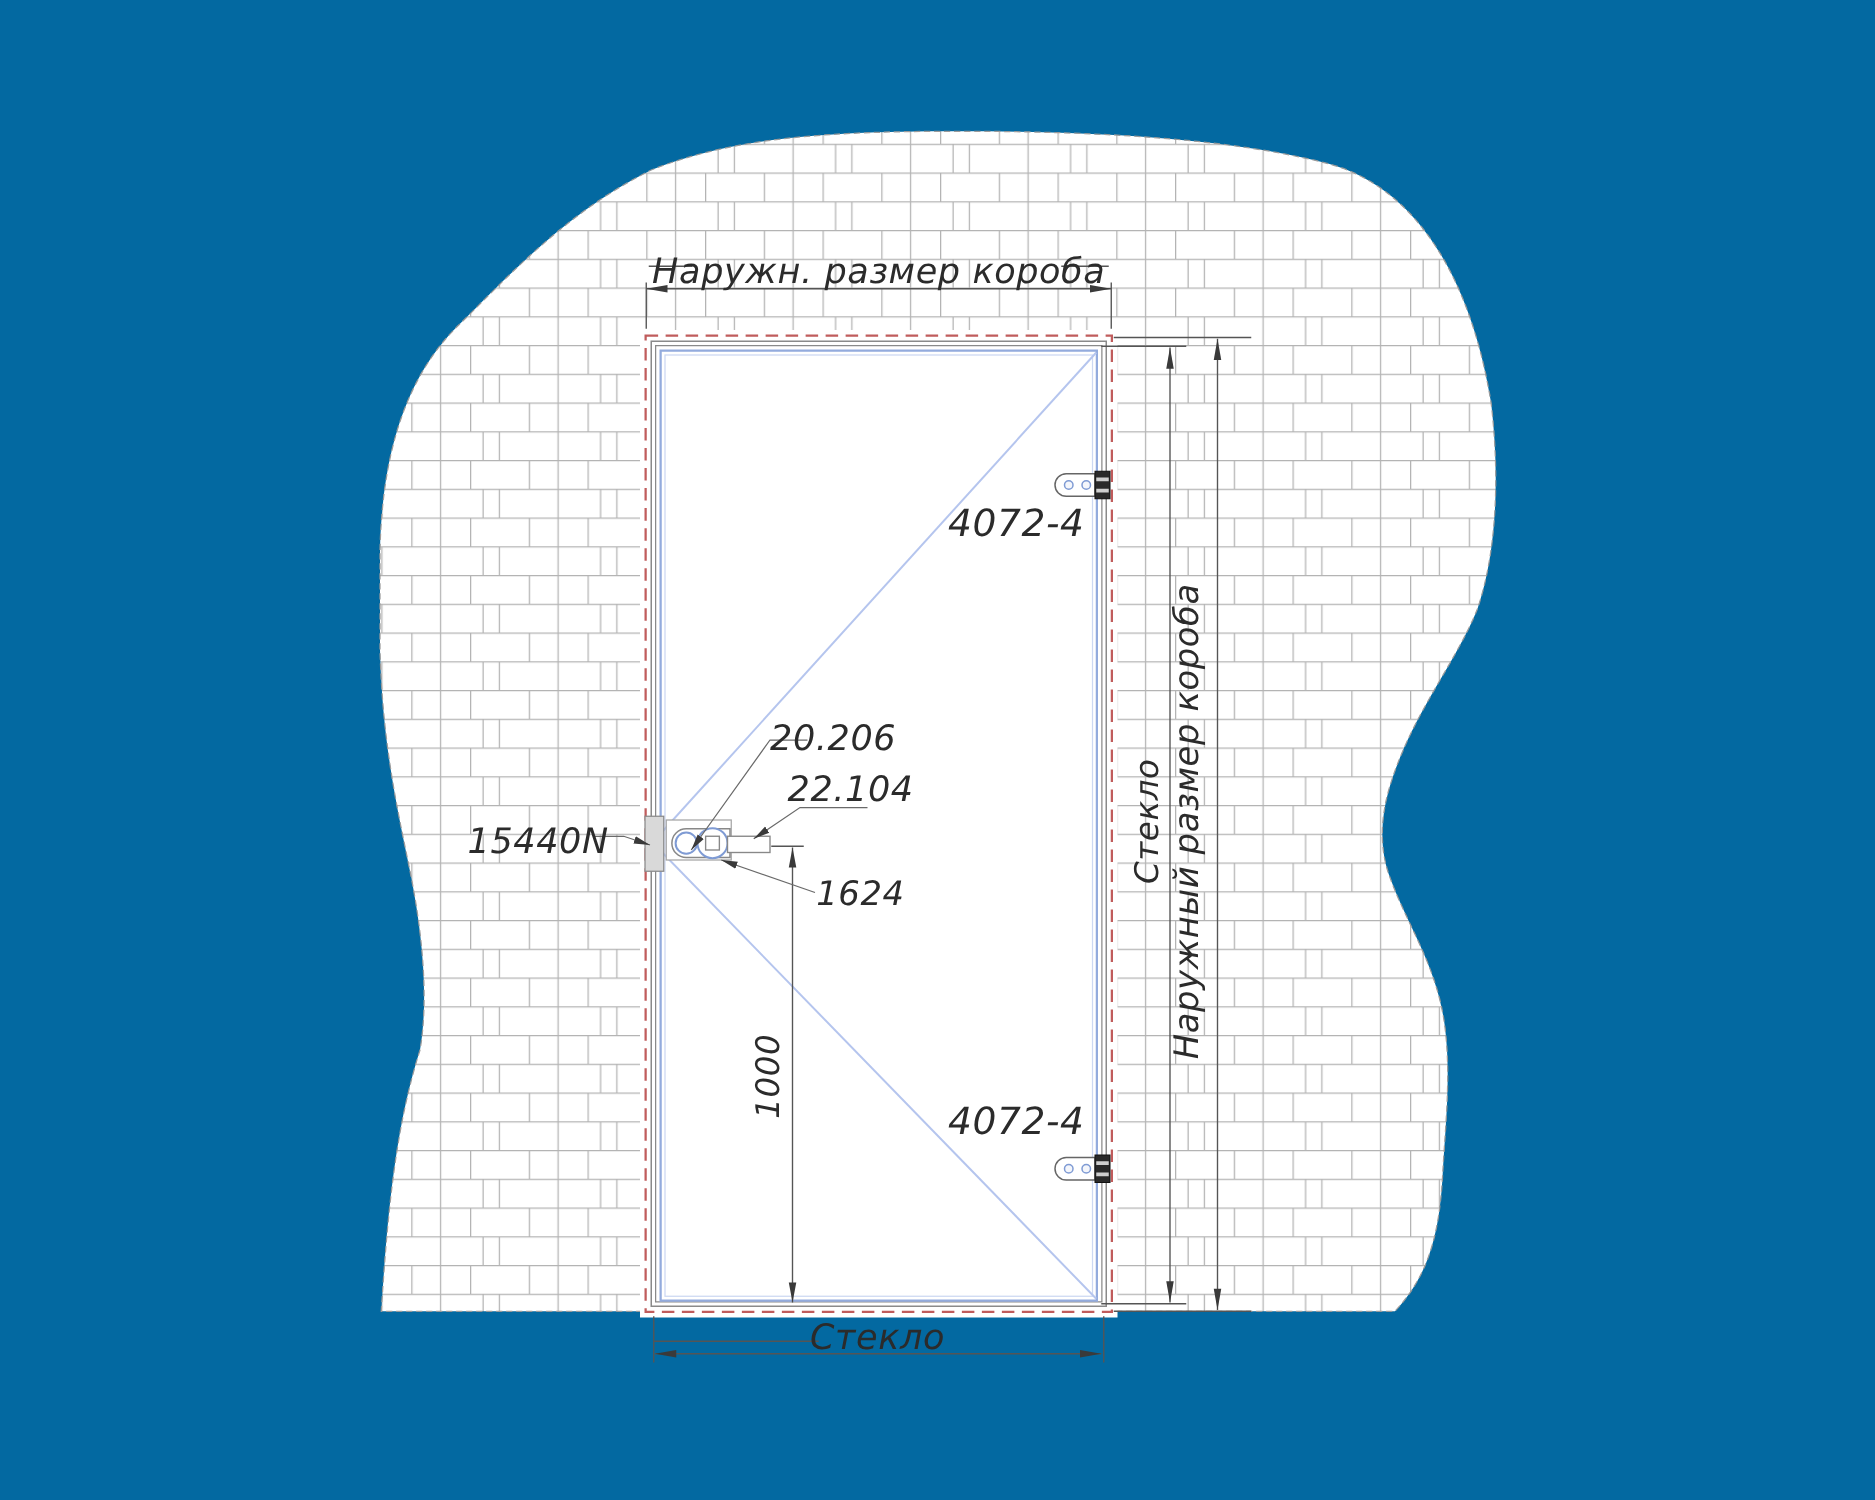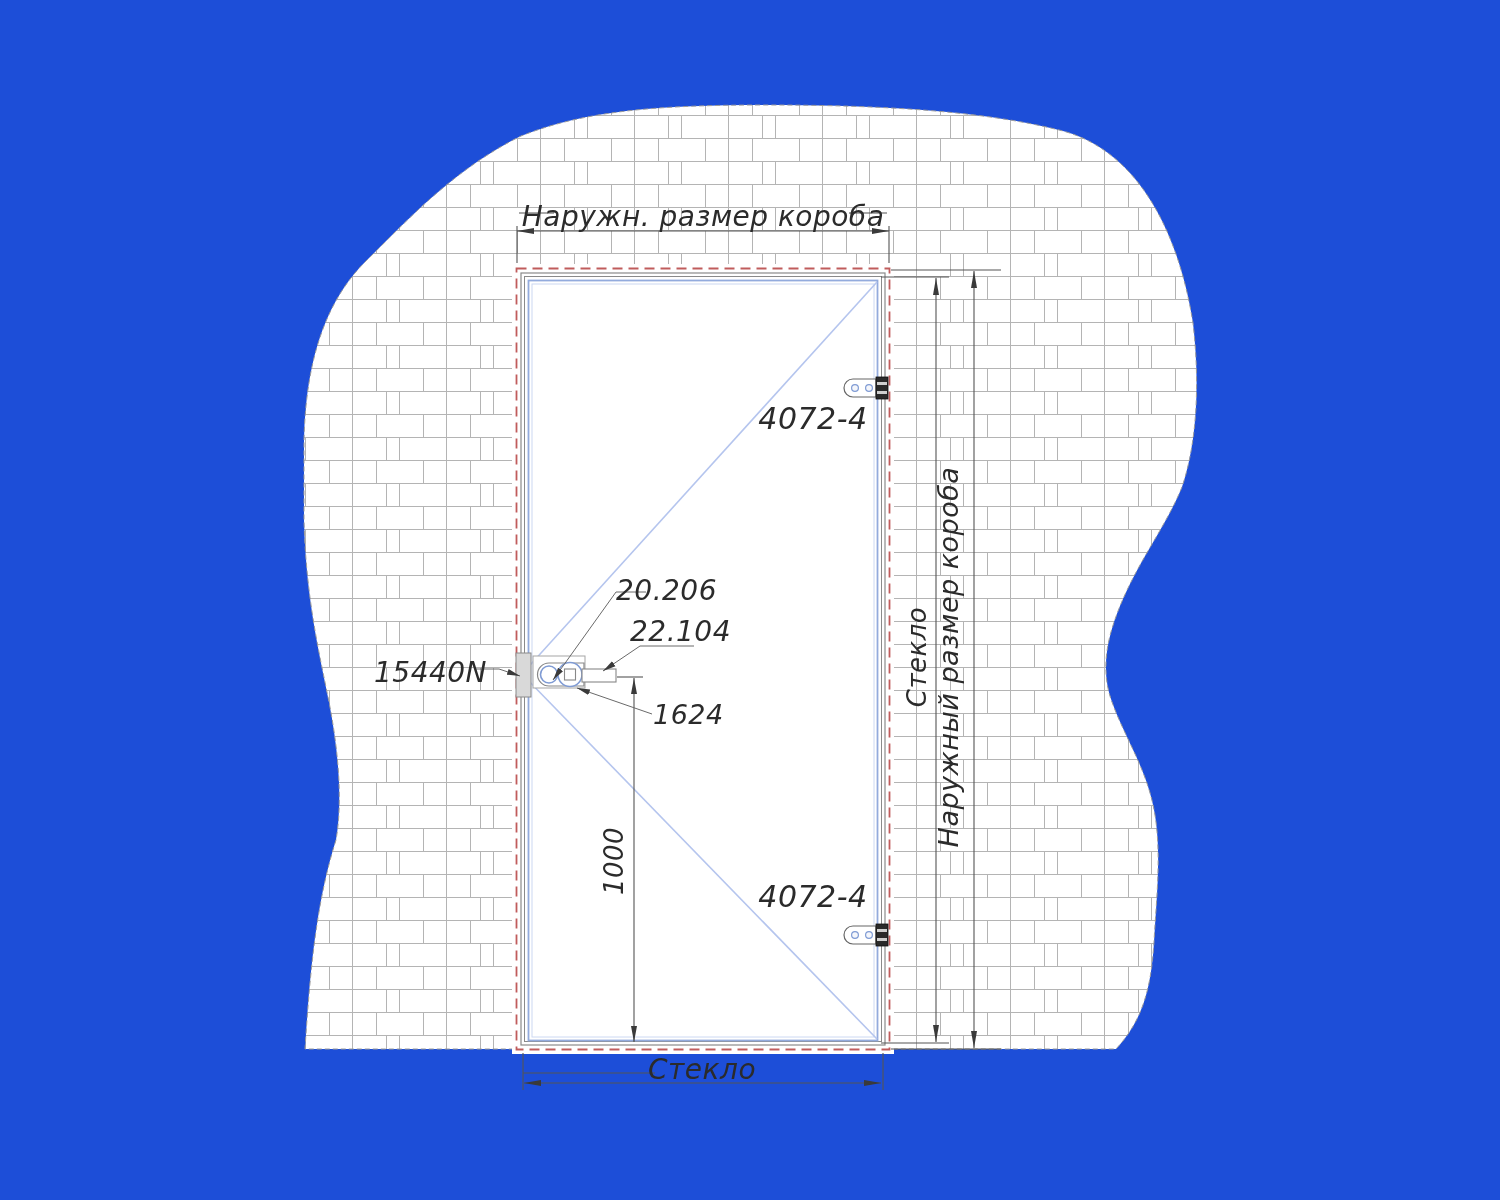--- a/index.html
+++ b/index.html
@@ -1,16 +1,16 @@
 <!DOCTYPE html>
 <html><head>
 <meta charset="utf-8">
 <style>
   html,body{margin:0;padding:0;background:#ffffff;}
-  .stage{width:1500px;height:1200px;position:relative;background:#1d4ed8;overflow:hidden;}
+  .stage{width:1500px;height:1200px;position:relative;background:#0369a1;overflow:hidden;}
   .cad-text{
     font-family:"DejaVu Sans",sans-serif;
     font-style:italic;
     fill:#2b2b2b;
     letter-spacing:0.5px;
   }
   svg{display:block;}
 </style>
 </head>
 <body>

